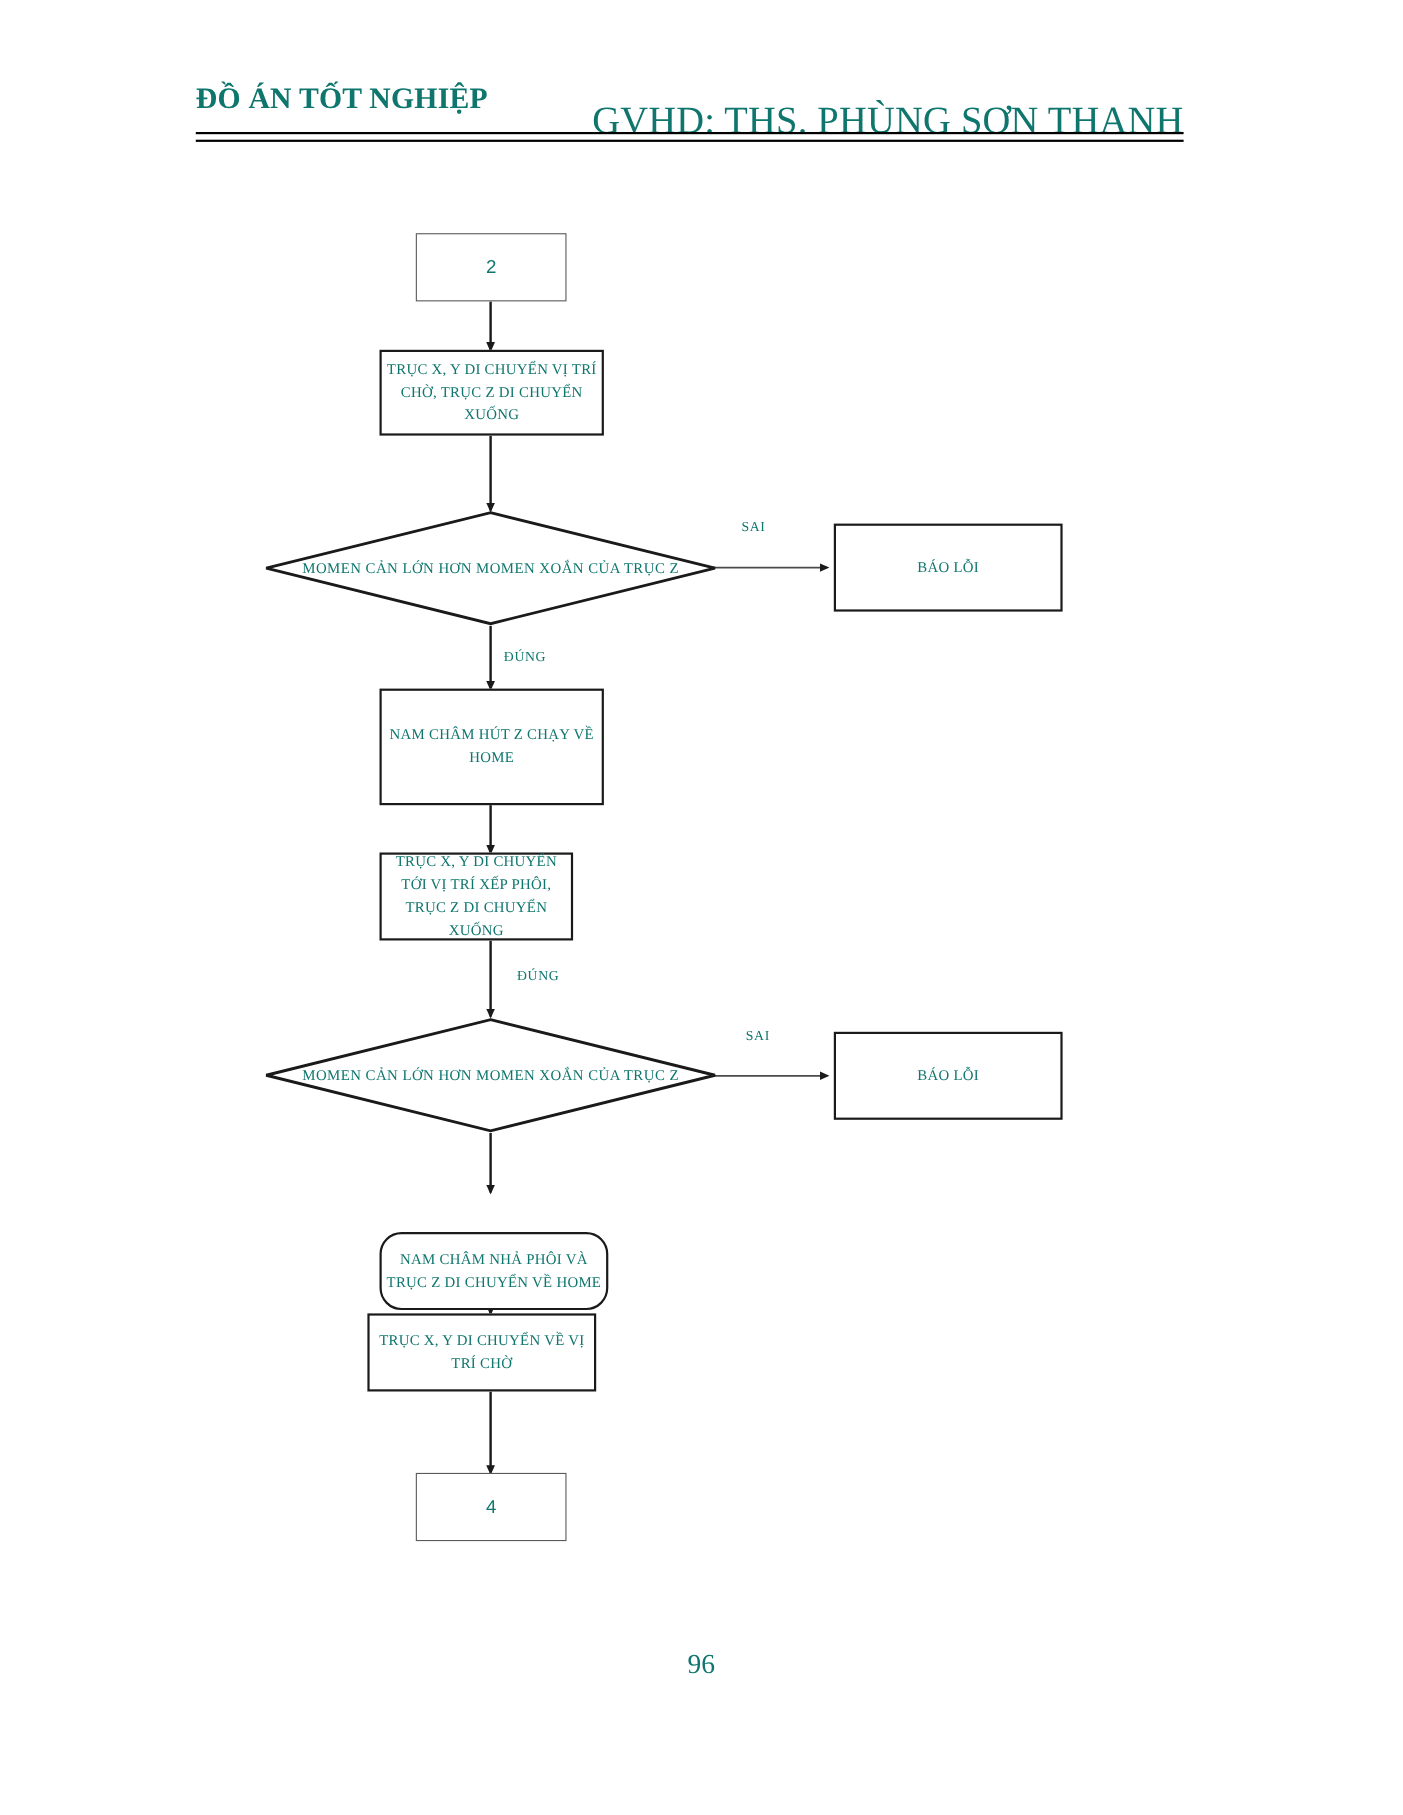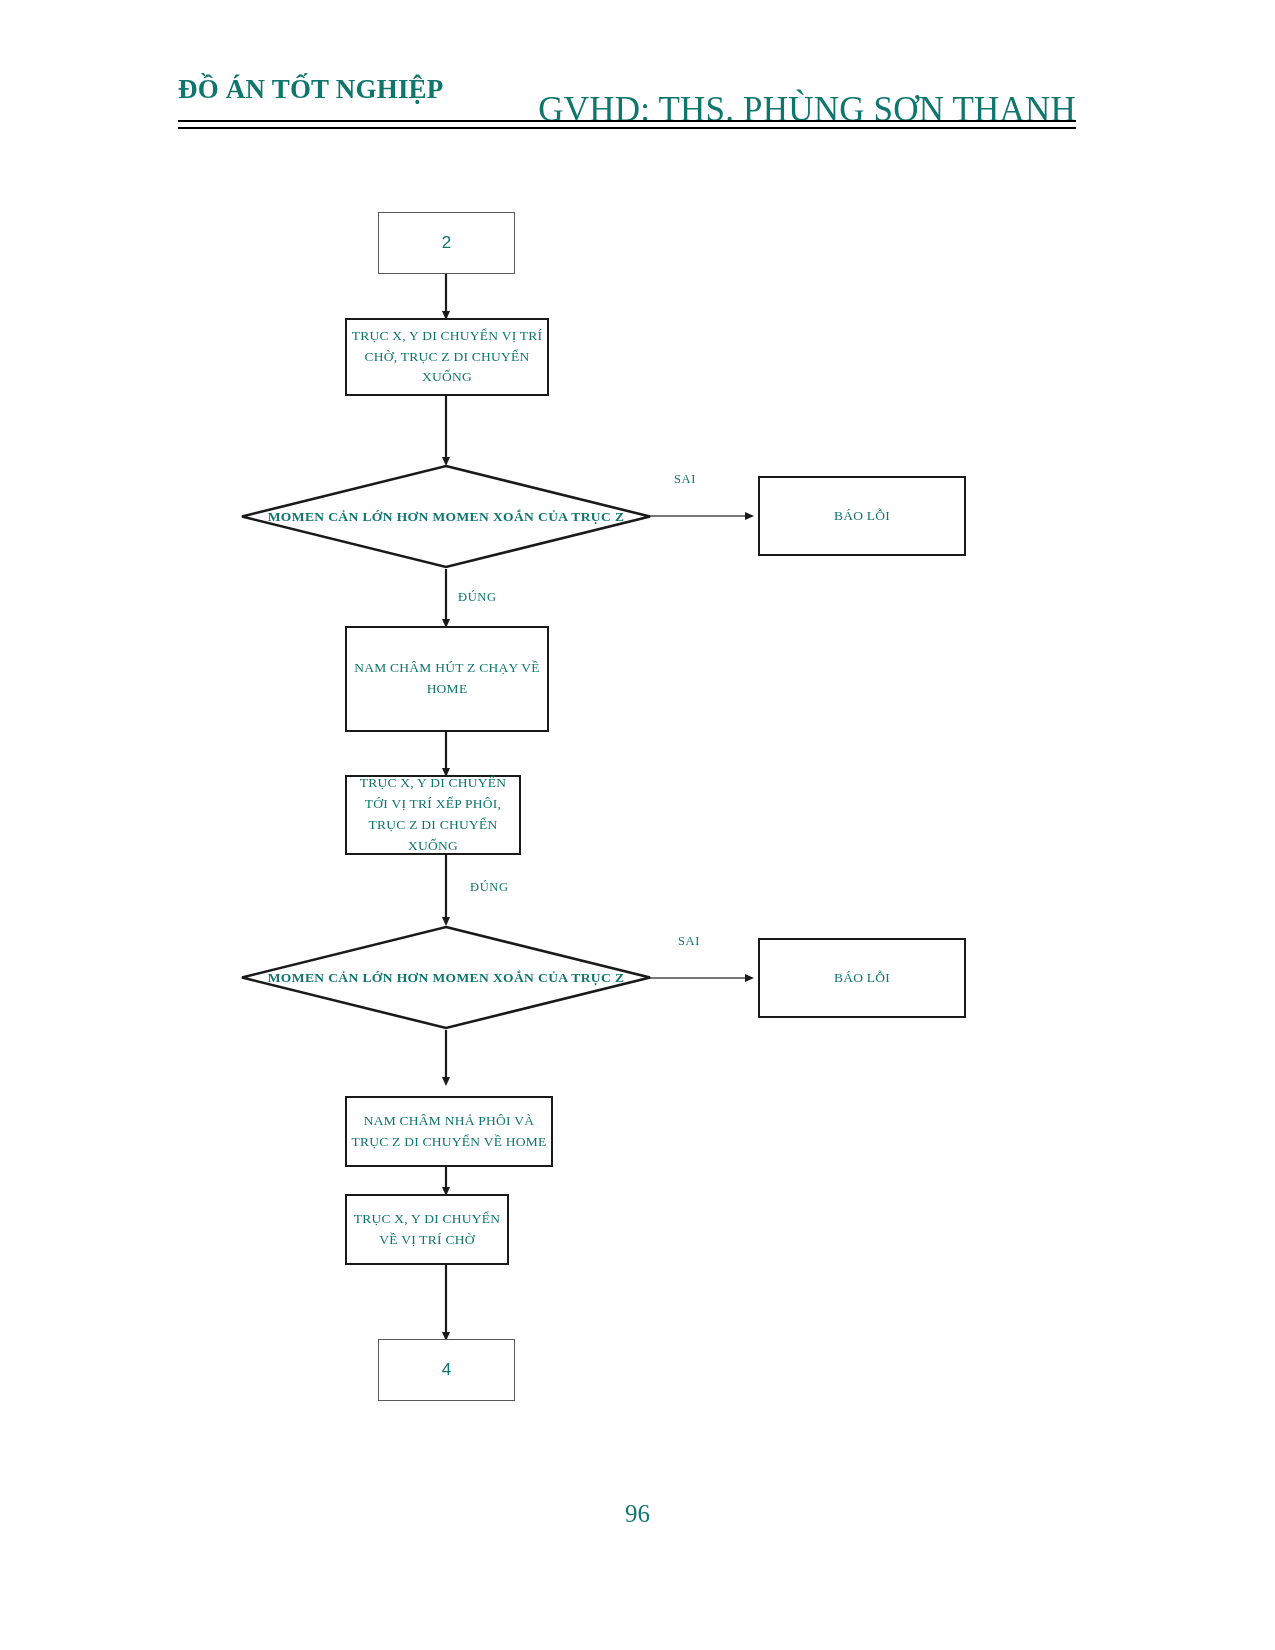--- a/index.html
+++ b/index.html
@@ -103,21 +103,20 @@
     top: 0;
     width: 100%;
     height: 100%;
     display: flex;
     align-items: center;
     justify-content: center;
     font-family: "Liberation Serif", "DejaVu Serif", serif;
     font-size: 13.5px;
     letter-spacing: 0.4px;
     white-space: nowrap;
-    font-weight: bold;
   }
 
   
   .edge-label {
     position: absolute;
     font-family: "Liberation Serif", "DejaVu Serif", serif;
     font-size: 12.5px;
     letter-spacing: 0.6px;
     white-space: nowrap;
   }
@@ -223,25 +222,25 @@
       </svg>
       <div class="dtext">MOMEN CẢN LỚN HƠN MOMEN XOẮN CỦA TRỤC Z</div>
     </div>
 
     <div class="edge-label" style="left:678px; top:922px;">SAI</div>
 
     <div class="node box" style="left:758px; top:926px; width:208px; height:80px;">
       <span>BÁO LỖI</span>
     </div>
 
-    <div class="node box" style="left:345px; top:1084px; width:208px; height:71px;">
+    <div class="node box" style="left:345px; top:1108px; width:208px; height:71px;border-radius:20px;">
       <span>NAM CHÂM NHẢ PHÔI VÀ TRỤC Z DI CHUYỂN VỀ HOME</span>
     </div>
 
-    <div class="node box" style="left:345px; top:1182px; width:164px; height:71px;">
+    <div class="node box" style="left:334px; top:1182px; width:208px; height:71px;">
       <span>TRỤC X, Y DI CHUYỂN VỀ VỊ TRÍ CHỜ</span>
     </div>
 
     <div class="node box thin connector" style="left:378px; top:1327px; width:137px; height:62px;">
       <span>4</span>
     </div>
 
   </div>
 
   <div class="footer">

